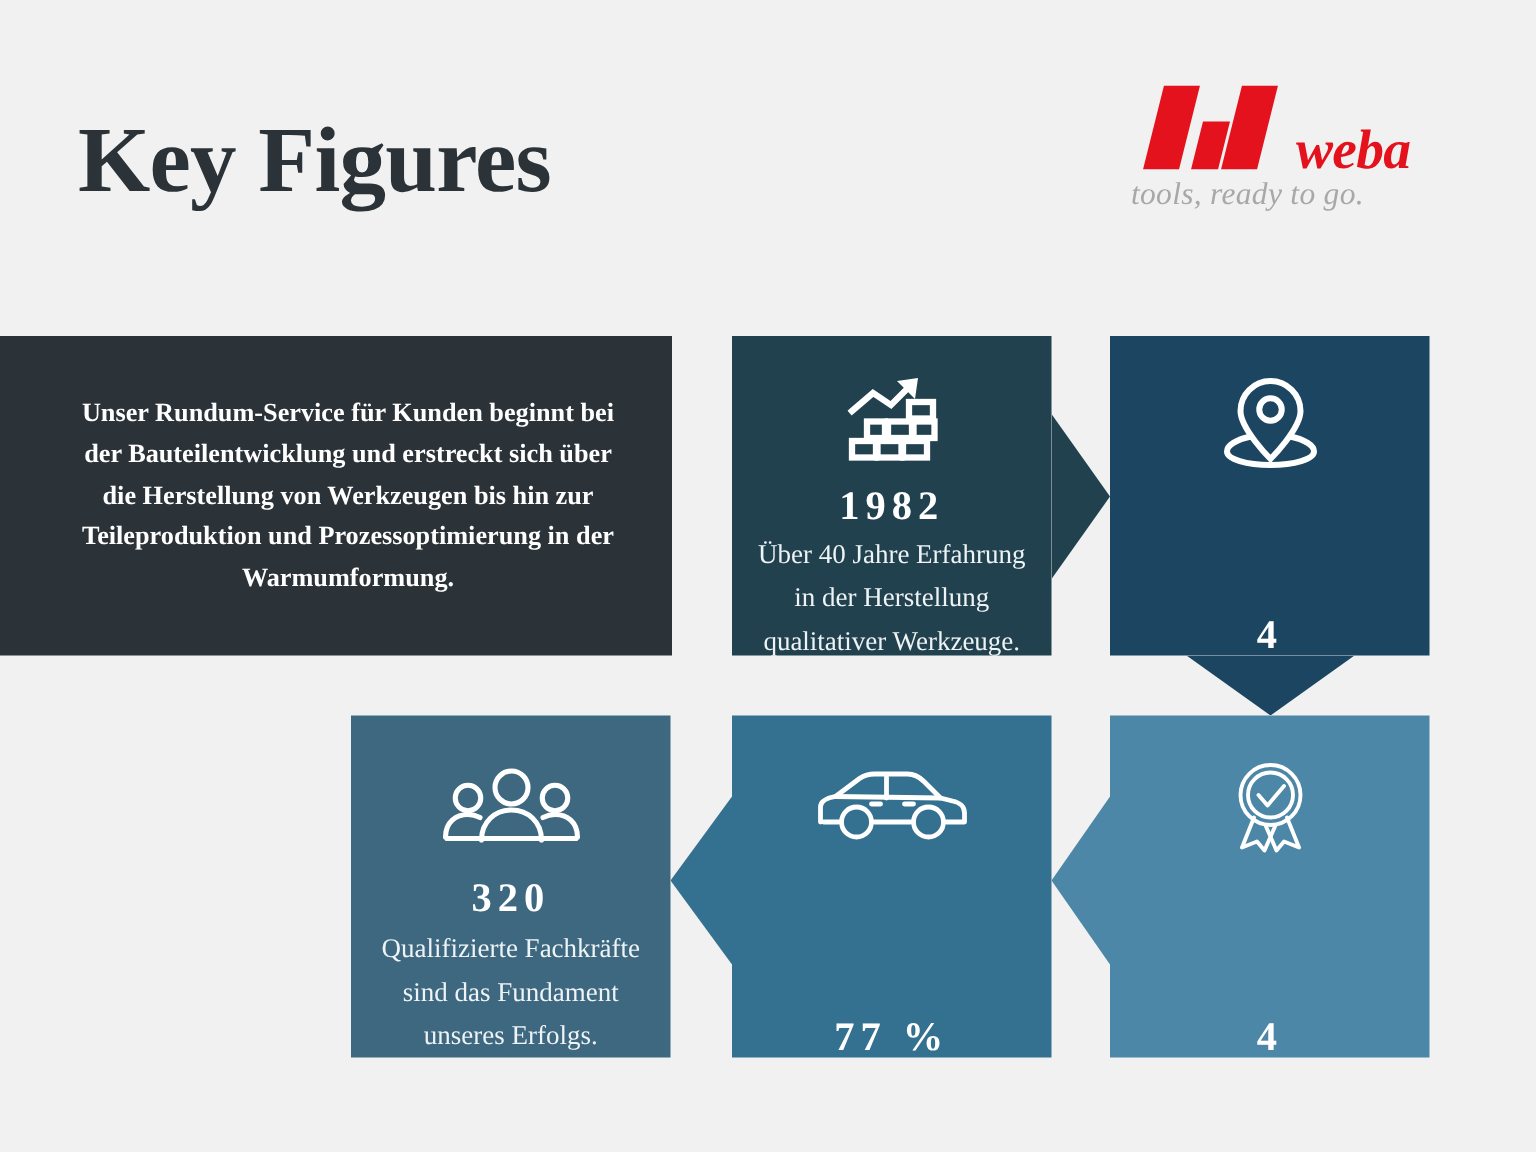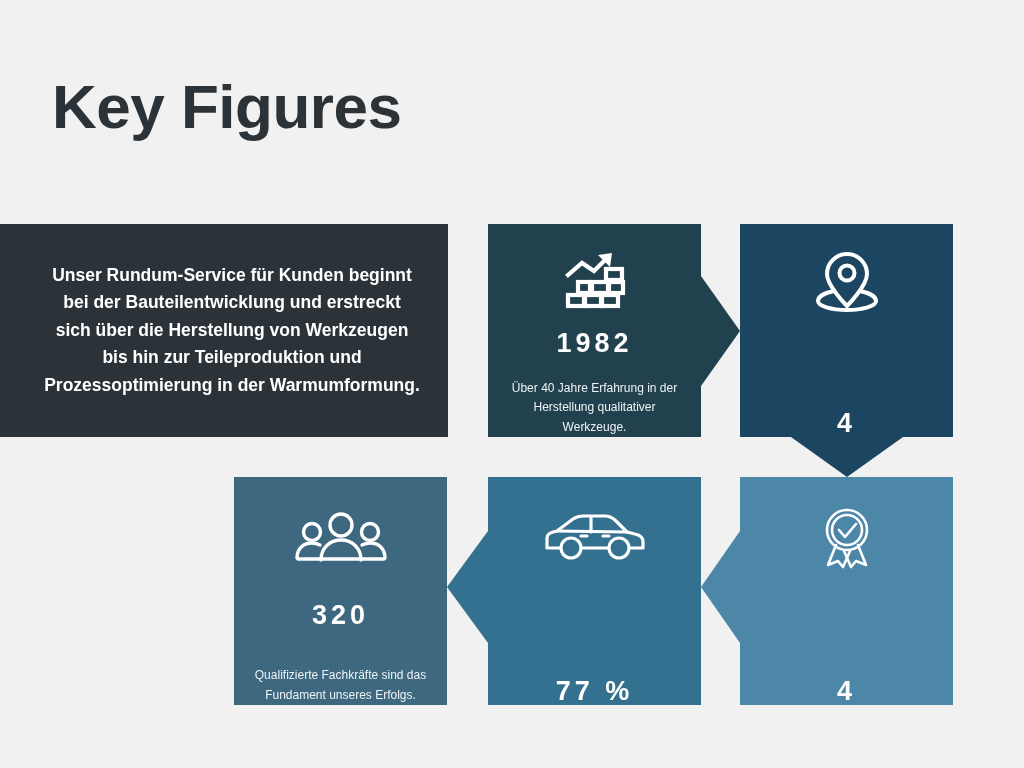--- a/index.html
+++ b/index.html
@@ -6,20 +6,21 @@
   html, body {
     width: 1024px; height: 768px;
     background: #f1f1f1;
     font-family: "Liberation Sans", sans-serif;
     overflow: hidden;
   }
   #slide {
     position: relative;
     width: 892px; height: 768px;
     background: #f1f1f1;
+    font-family: Liberation Serif, serif;
   }
 
   
   .page-title {
     position: absolute;
     left: 52px; top: 76px;
     font-size: 62px;
     font-weight: 700;
     letter-spacing: -0.5px;
     color: #2b3338;
@@ -91,23 +92,23 @@
 
   .stat-value {
     margin-top: 14px;
     font-size: 27px;
     font-weight: 700;
     letter-spacing: 4px;
     line-height: 1;
     color: #ffffff;
   }
   .stat-desc {
-    margin-top: 18px;
+    margin-top: 4px;
     padding: 0 14px;
-    font-size: 12px;
+    font-size: 18px;
     line-height: 1.62;
     font-weight: 400;
     color: #eef3f5;
   }
   .c2 .stat-desc, .c3 .stat-desc { padding: 0 9px; }
 
   
   .arrow { position: absolute; }
   .arrow-right-1 {
     left: 701px; top: 276px;
@@ -134,20 +135,31 @@
     clip-path: polygon(100% 0%, 100% 100%, 0% 50%);
   }
 </style>
 </head>
 <body>
 
 <div id="slide">
 
   <div class="page-title">Key Figures</div>
 
+  <div class="logo">
+    <div class="logo-mark">
+      <svg width="110" height="56" viewBox="0 0 110 56" aria-hidden="true">
+        <polygon points="10,56 24,0 48,0 34,56" fill="#e3121c"></polygon>
+        <polygon points="42,56 50,24 68,24 60,56" fill="#e3121c"></polygon>
+        <polygon points="62,56 76,0 100,0 86,56" fill="#e3121c"></polygon>
+      </svg>
+    </div>
+    <div class="logo-word">weba</div>
+    <div class="logo-tag">tools, ready to go.</div>
+  </div>
 
   <div class="card statement">
     <div class="statement-text">Unser Rundum-Service für Kunden beginnt bei der Bauteilentwicklung und erstreckt sich über die Herstellung von Werkzeugen bis hin zur Teileproduktion und Prozessoptimierung in der Warmumformung.</div>
   </div>
 
   <div class="arrow arrow-right-1"></div>
   <div class="arrow arrow-down-2"></div>
   <div class="arrow arrow-left-3"></div>
   <div class="arrow arrow-left-4"></div>
 

